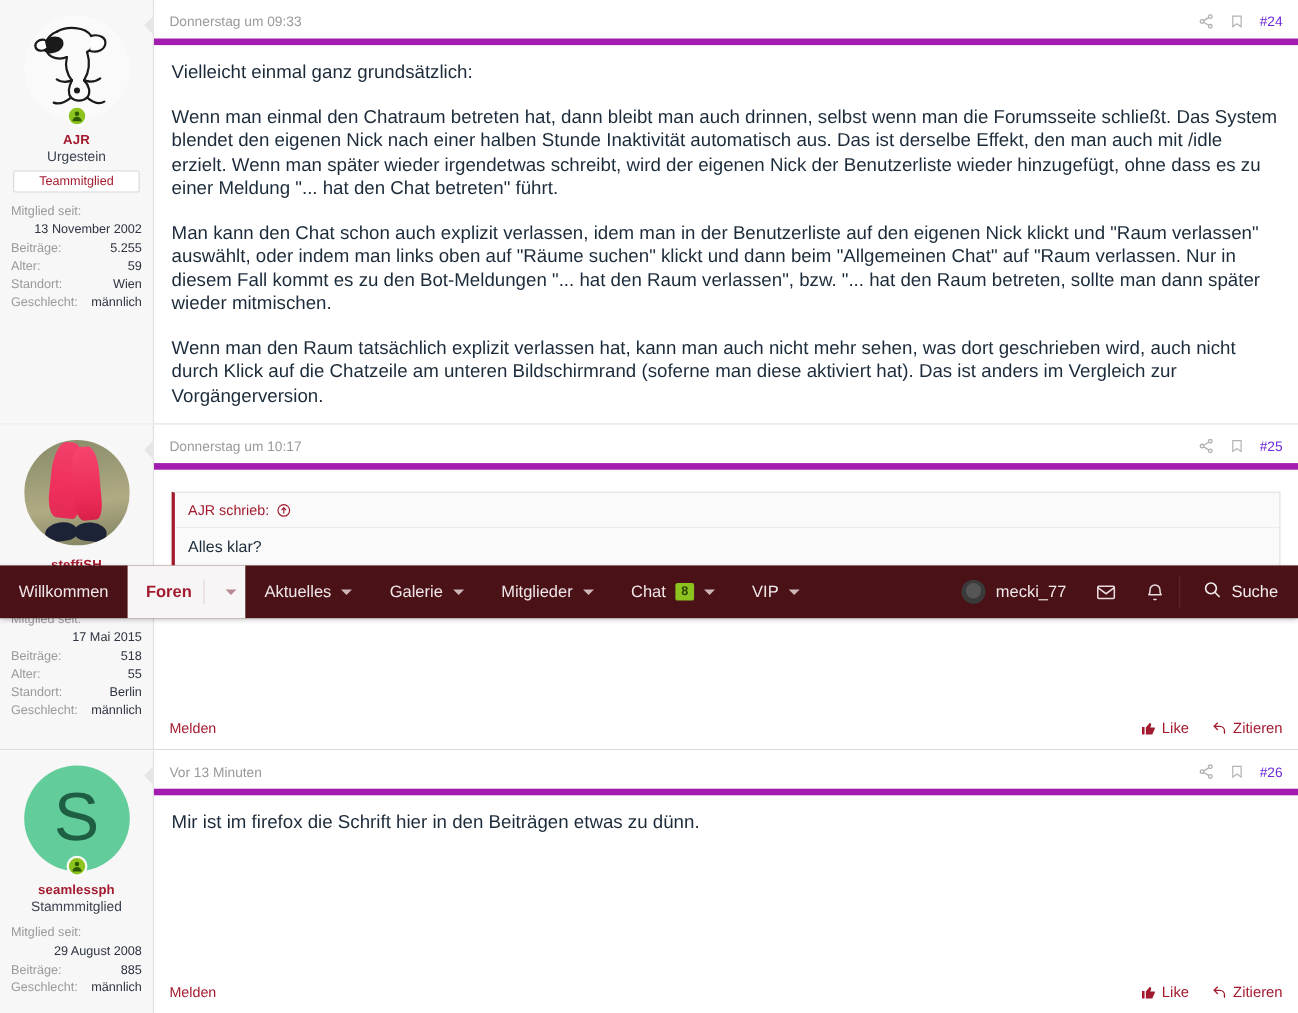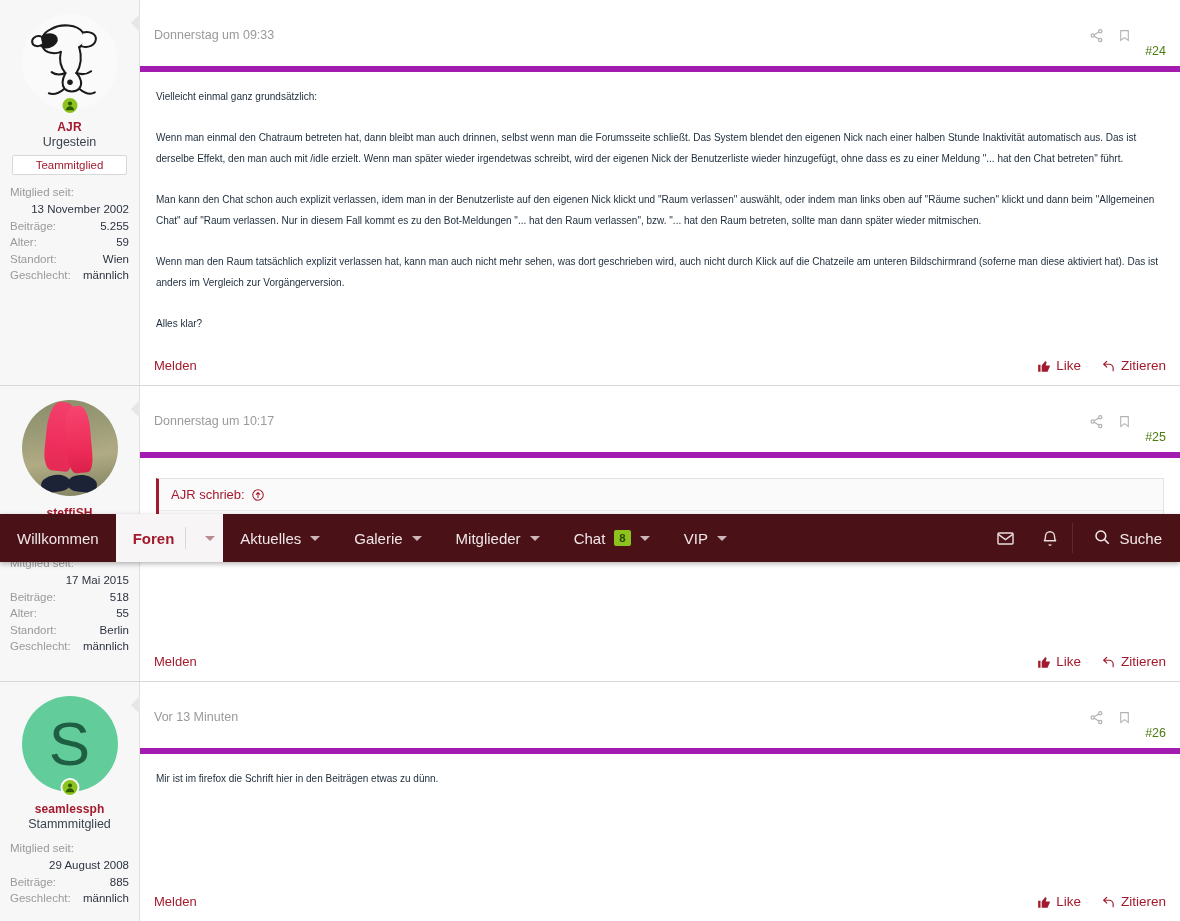--- a/index.html
+++ b/index.html
@@ -103,25 +103,25 @@
     border-right: 9px solid #e6e6e6;
   }
   .post-head {
     display: flex; align-items: center; justify-content: space-between;
     padding: 12px 14px 8px 14px;
     border-bottom: 6px solid #a21caf;
   }
   .post-date { font-size: 12.5px; color: #9a9a9a; }
   .post-head-right { display: flex; align-items: center; gap: 14px; color: #b2b2b2; }
   .post-head-right svg { display: block; }
-  .post-num { font-size: 12.5px; color: #4d7c0f; margin-top: 32px; }
+  .post-num { font-size: 12.5px; color: #6d28d9; }
 
   .post-body { padding: 14px 16px 8px 16px; }
   .post-body p {
-    font-size: 10px; line-height: 21.5px; color: #1c2b3a;
+    font-size: 17px; line-height: 21.5px; color: #1c2b3a;
     margin: 0 0 19px 0;
   }
   .post-body p:last-child { margin-bottom: 0; }
 
   .quote {
     border: 1px solid #e2e2e2; border-left: 3px solid #a31a2e;
     background: #fafafa; margin: 6px 0 0 0;
   }
   .quote-head {
     padding: 8px 12px; font-size: 13px; color: #a31a2e;
@@ -510,20 +510,24 @@
         <span>Chat</span>
         <span class="nav-badge">8</span>
         <span class="caret"></span>
       </div>
       <div class="nav-item">
         <span>VIP</span>
         <span class="caret"></span>
       </div>
     </div>
     <div class="nav-right">
+      <div class="nav-user">
+        <span class="nav-avatar"></span>
+        <span>mecki_77</span>
+      </div>
       <div class="nav-icon-btn">
         <svg width="19" height="19" viewBox="0 0 24 24" fill="none" stroke="#e9dcde" stroke-width="1.8">
             <rect x="2.5" y="5" width="19" height="14" rx="1.3"></rect>
             <path d="M2.5 6.5l9.5 7 9.5-7"></path>
           </svg>
       </div>
       <div class="nav-icon-btn">
         <svg width="18" height="19" viewBox="0 0 24 24" fill="none" stroke="#e9dcde" stroke-width="1.8">
             <path d="M12 3a6 6 0 0 0-6 6c0 5-2 6-2 6h16s-2-1-2-6a6 6 0 0 0-6-6z"></path>
             <path d="M10.3 20a2 2 0 0 0 3.4 0"></path>

